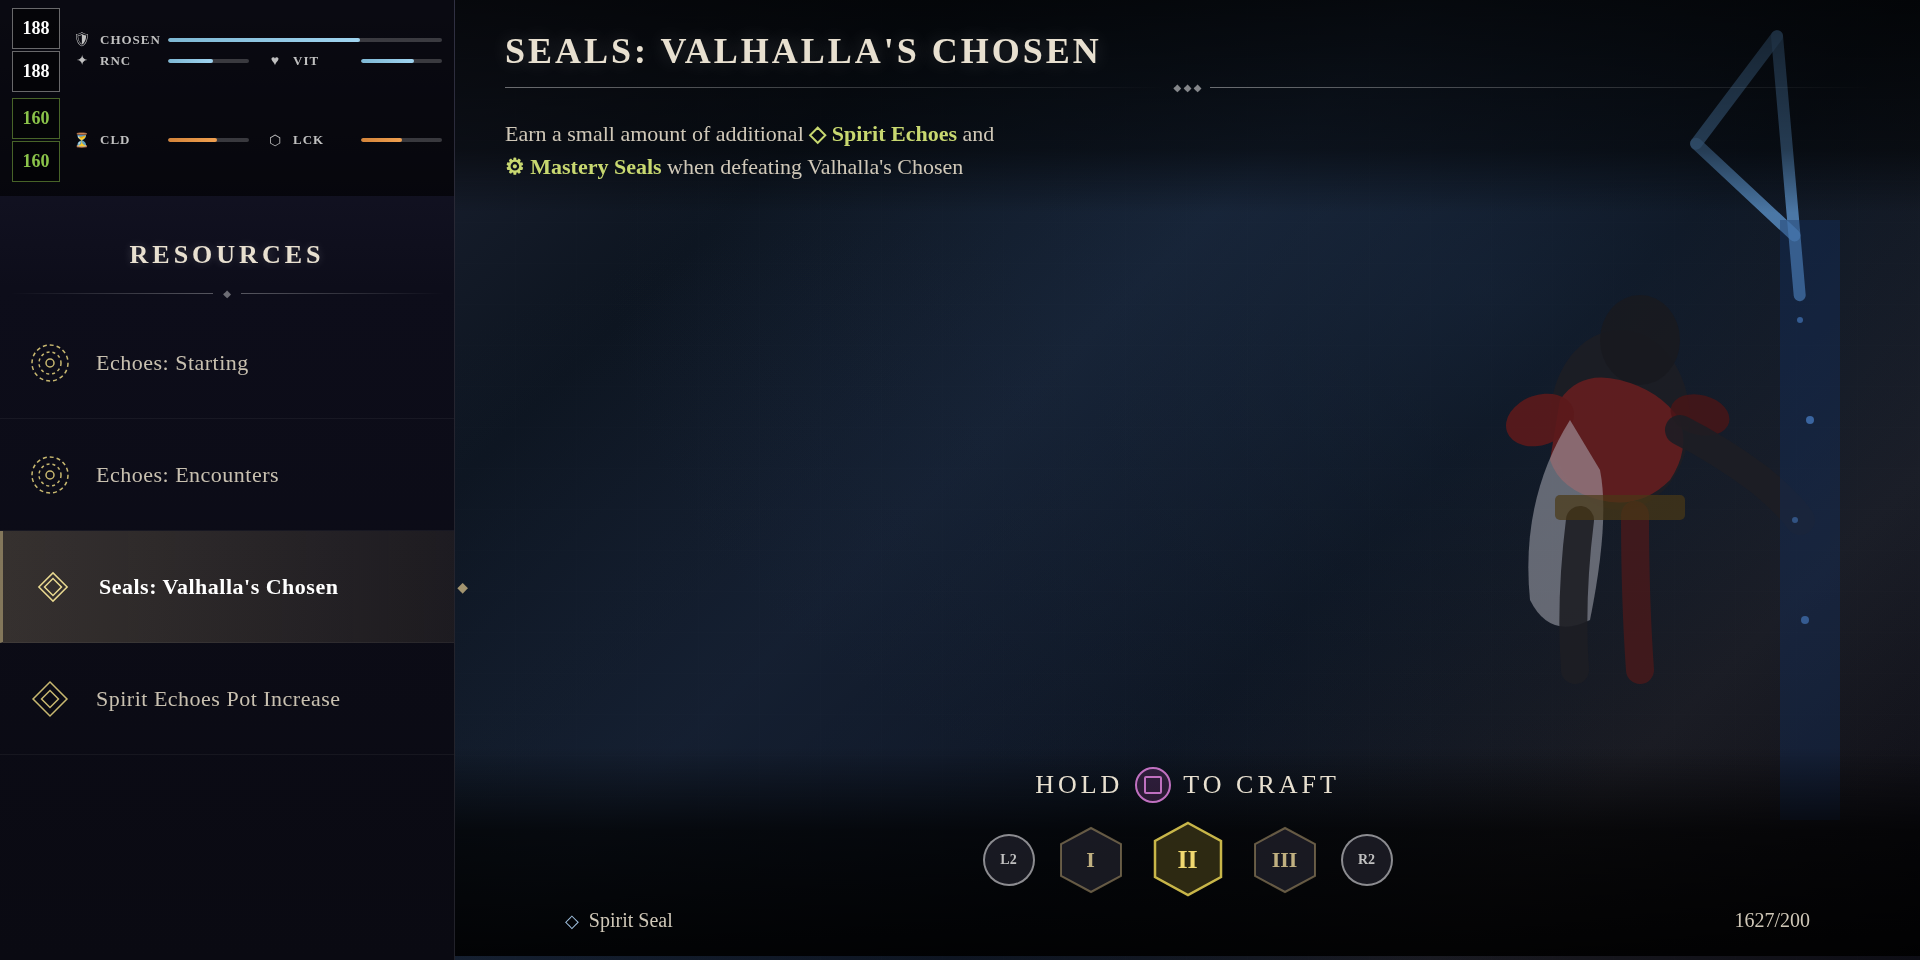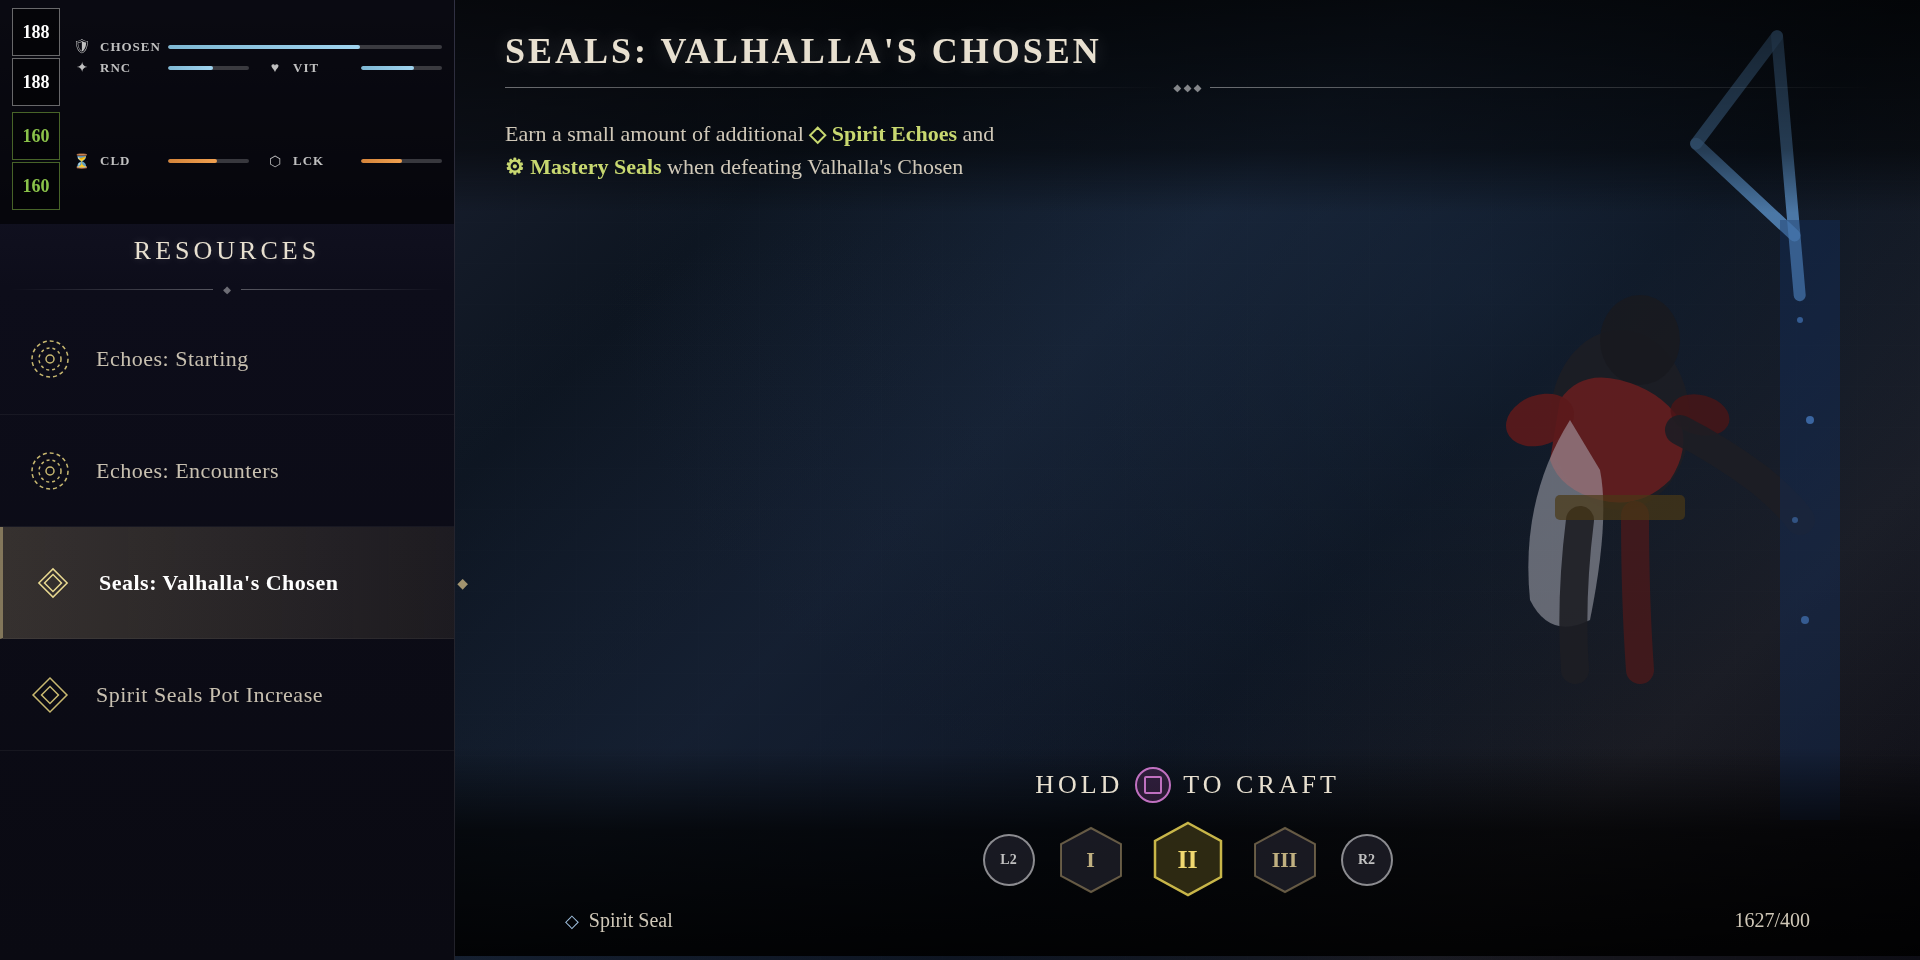--- a/index.html
+++ b/index.html
@@ -32,21 +32,21 @@
 
     .stat-row {
       display: flex;
       align-items: center;
       gap: 12px;
       margin-bottom: 6px;
     }
 
     .stat-value-box {
       width: 48px;
-      height: 48px;
+      height: 41px;
       border: 1px solid rgba(255,255,255,0.4);
       display: flex;
       align-items: center;
       justify-content: center;
       color: #fff;
       font-size: 18px;
       font-weight: bold;
       background: rgba(0,0,0,0.5);
     }
 
@@ -99,23 +99,23 @@
 
     .stat-bar-fill.orange {
       background: linear-gradient(to right, #d4843a, #f0a050);
     }
 
     
     .resources-title {
       text-align: center;
       color: #e8e0d0;
       font-size: 26px;
-      font-weight: normal;
+      font-weight: bold;
       letter-spacing: 4px;
-      padding: 12px 0 18px;
+      padding: 44px 0 18px;
       text-shadow: 0 0 10px rgba(255,255,255,0.2);
     }
 
     .resources-divider {
       display: flex;
       align-items: center;
       justify-content: center;
       margin-bottom: 8px;
     }
 
@@ -533,21 +533,21 @@
     </div>
 
 
     <div class="menu-item">
       <div class="menu-icon">
         <svg viewBox="0 0 44 44">
           <rect x="10" y="10" width="24" height="24" transform="rotate(45 22 22)"></rect>
           <rect x="16" y="16" width="12" height="12" transform="rotate(45 22 22)"></rect>
         </svg>
       </div>
-      <span class="menu-label">Spirit Seals Pot Increase</span>
+      <span class="menu-label">Spirit Echoes Pot Increase</span>
     </div>
 
   </div>
 </div>
 
 <div class="right-panel">
 
   <div class="game-bg">
     <div class="stone-overlay"></div>
   </div>
@@ -643,17 +643,17 @@
       </div>
 
       <div class="trigger-btn">R2</div>
     </div>
 
     <div class="spirit-seal-row">
       <div class="spirit-seal-label">
         <span class="spirit-diamond">◇</span>
         <span>Spirit Seal</span>
       </div>
-      <span class="spirit-seal-count">1627/400</span>
+      <span class="spirit-seal-count">1627/200</span>
     </div>
   </div>
 
 </div>
 
 </body></html>

